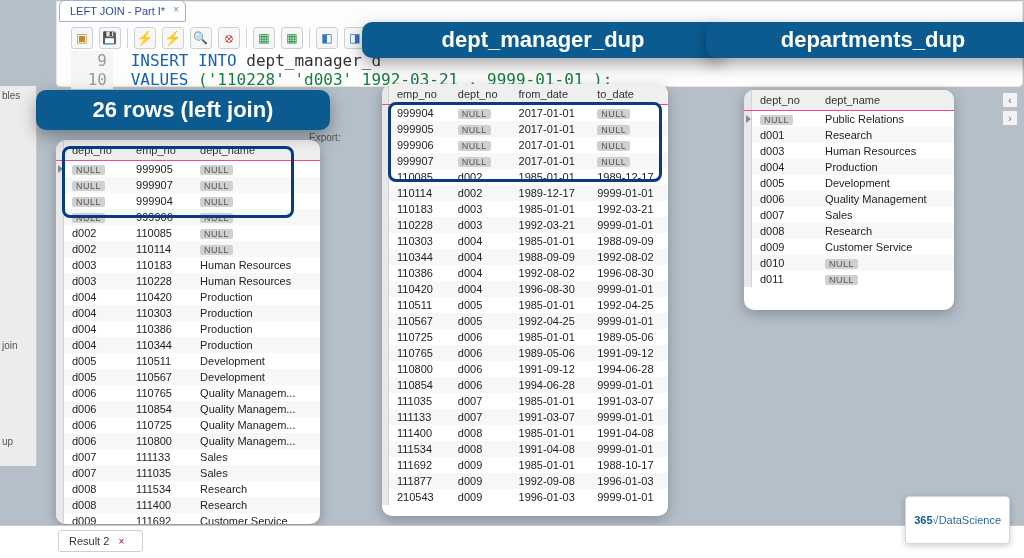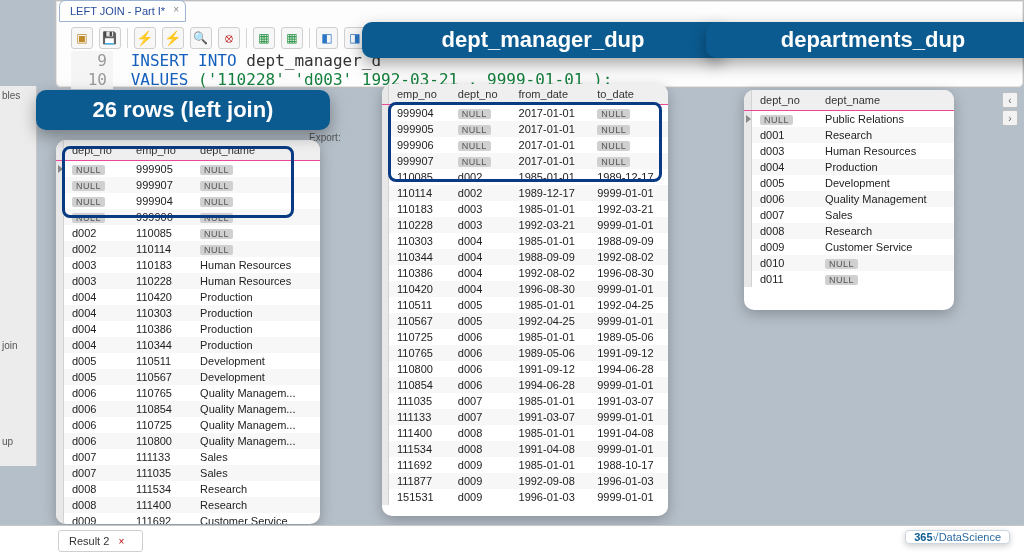--- a/index.html
+++ b/index.html
@@ -233,21 +233,21 @@
   }
 
   
   .watermark {
     position: absolute;
     right: 14px;
     bottom: 14px;
     background: #ffffff;
     border: 1px solid #cdd7e1;
     border-radius: 4px;
-    padding: 0 8px;
+    padding: 17px 8px;
     font-size: 11px;
     color: #2a6aa3;
     box-shadow: 0 2px 6px rgba(0,0,0,.2);
   }
   .watermark b { color: #0b5b90; }
 
   .scroll-ind {
     position: absolute;
     width: 14px;
     height: 14px;
@@ -638,21 +638,21 @@
           </tr>
           <tr>
             <td class="rowsel"></td>
             <td>111877</td>
             <td>d009</td>
             <td>1992-09-08</td>
             <td>1996-01-03</td>
           </tr>
           <tr>
             <td class="rowsel"></td>
-            <td>151531</td>
+            <td>210543</td>
             <td>d009</td>
             <td>1996-01-03</td>
             <td>9999-01-01</td>
           </tr>
         </tbody>
       </table>
   </div>
   <div class="hlbox" style="left:388px; top:102px; width:268px; height:74px;"></div>
 
   <div class="grid-wrap" style="left:744px; top:90px; width:210px; height:220px;">

